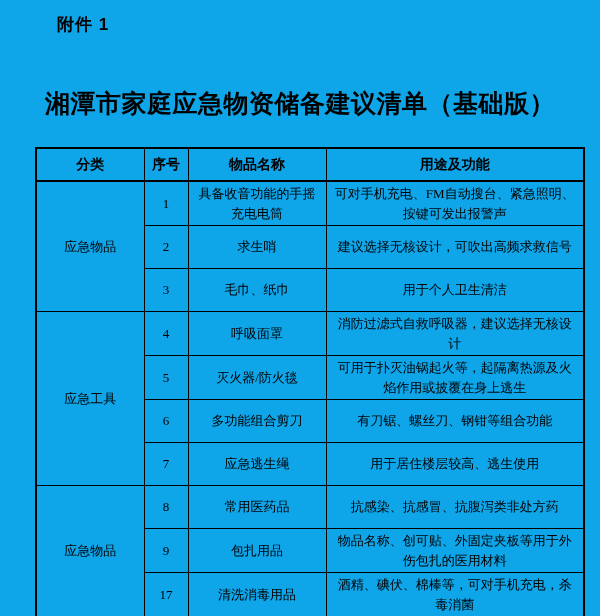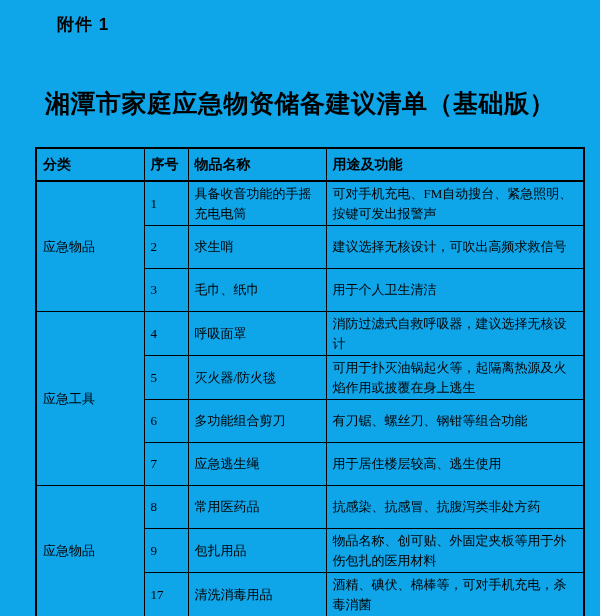--- a/index.html
+++ b/index.html
@@ -44,21 +44,21 @@
     left: 35px;
     top: 147px;
     width: 548px;
     border-collapse: collapse;
     table-layout: fixed;
     border: 2px solid #000;
   }
   table.supplies th,
   table.supplies td {
     border: 1px solid #000;
-    text-align: left;
+    text-align: center;
     vertical-align: middle;
     font-size: 13px;
     line-height: 1.5;
     padding: 2px 6px;
   }
   table.supplies thead tr { height: 33px; }
   table.supplies tbody tr { height: 43px; }
   table.supplies th {
     font-size: 14px;
     font-weight: bold;

